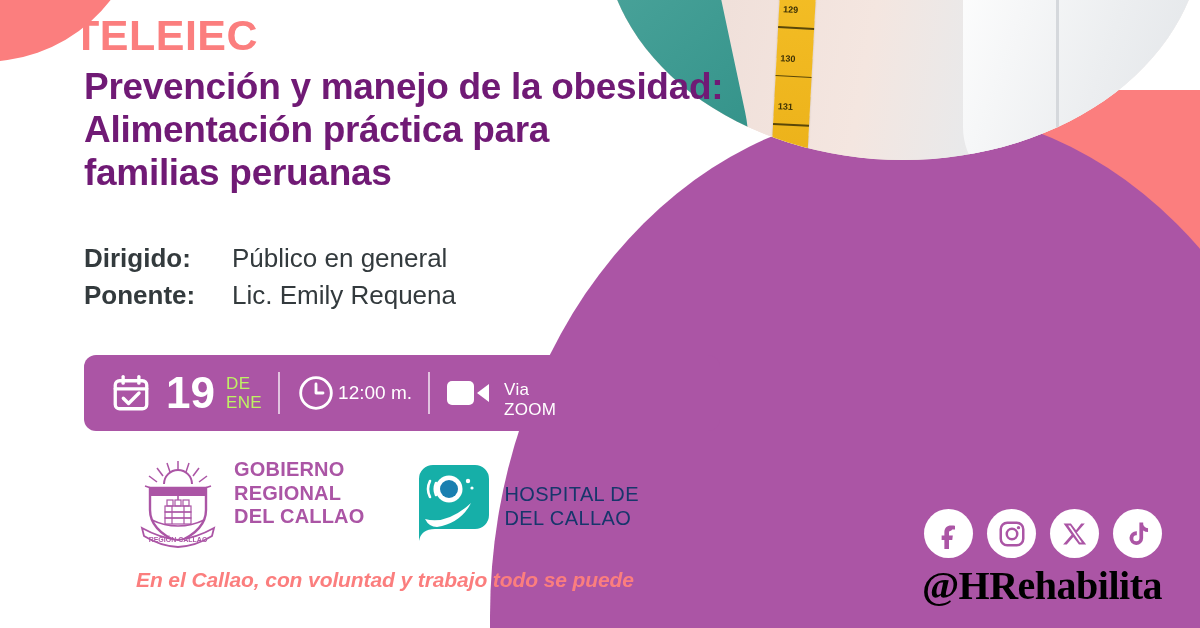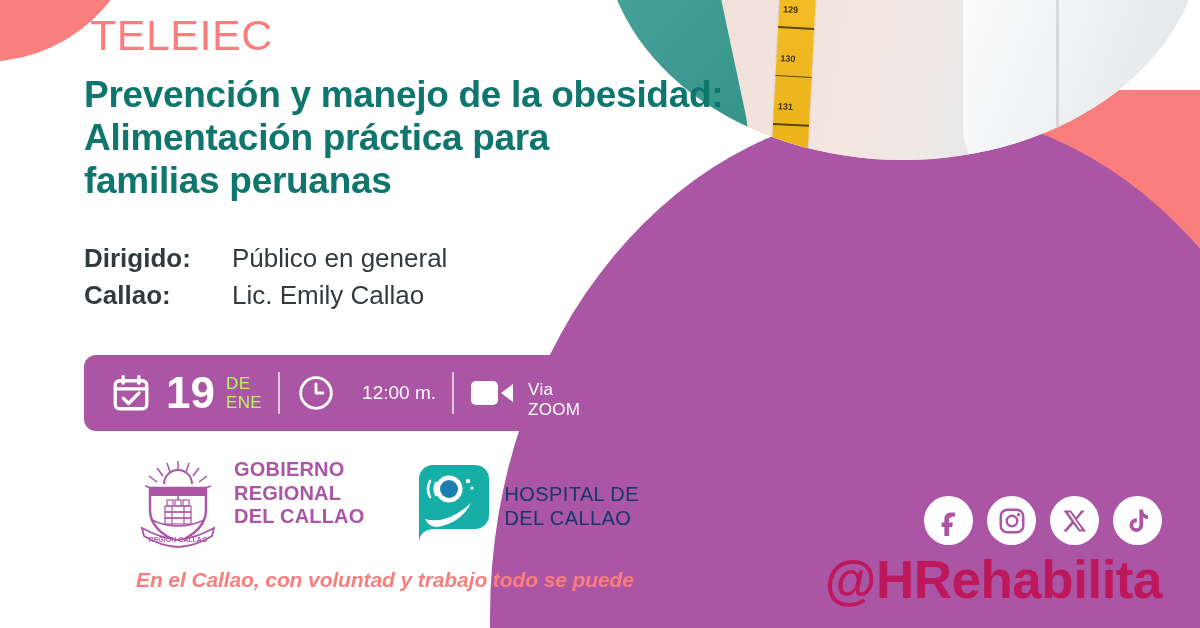--- a/index.html
+++ b/index.html
@@ -87,29 +87,29 @@
     position: absolute; left: 0; width: 100%; height: 1.5px; background: #5a4708;
   }
   .ph-tape .num {
     position: absolute; left: 4px;
     font-size: 9px; font-weight: bold; color: #3d3105;
     font-family: "Liberation Sans", sans-serif;
   }
 
   
   .kicker {
-    position: absolute; left: 90px; top: 14px;
-    font-size: 43px; font-weight: normal; letter-spacing: 0.5px;
+    position: absolute; left: 73px; top: 14px;
+    font-size: 43px; font-weight: bold; letter-spacing: 0.5px;
     color: #FB7E7E; line-height: 1;
   }
   .headline {
-    position: absolute; left: 84px; top: 74px;
+    position: absolute; left: 84px; top: 66px;
     width: 700px;
     font-size: 37px; font-weight: bold; line-height: 1.16;
-    color: #0f766e;
+    color: #701a75;
     letter-spacing: -0.3px;
   }
   .headline .hl-line { display: block; white-space: nowrap; }
 
   .meta { position: absolute; left: 84px; top: 243px; }
   .meta-row {
     display: flex; align-items: baseline;
     margin-bottom: 6px;
     font-size: 26px; color: #333a3d;
   }
@@ -132,21 +132,21 @@
   .ib-icon { display: flex; align-items: center; justify-content: center; }
   .day-num {
     font-size: 44px; font-weight: bold; color: #fff;
     line-height: 1; margin-left: 14px;
   }
   .day-sub {
     font-size: 17px; color: #bef264; line-height: 1.12;
     margin-left: 11px; letter-spacing: .4px;
   }
   .ib-time {
-    font-size: 19px; color: #fff; margin-left: 26px; white-space: nowrap;
+    font-size: 19px; color: #fff; margin-left: 2px; white-space: nowrap;
   }
   .ib-via {
     font-size: 17px; color: #fff; line-height: 1.15;
     margin-left: 12px; letter-spacing: .3px; margin-top: 14px;
   }
 
   
   .logos { position: absolute; left: 134px; top: 458px; display: flex; align-items: center; }
   .logo-block { display: flex; align-items: flex-start; }
   .grc-text {
@@ -169,22 +169,22 @@
   
   .social { position: absolute; right: 38px; bottom: 22px; text-align: center; }
   .social-icons { display: flex; gap: 14px; justify-content: flex-end; }
   .si {
     width: 49px; height: 49px; border-radius: 50%;
     background: #ffffff;
     display: flex; align-items: center; justify-content: center;
   }
   .handle {
     margin-top: 8px;
-    font-size: 53px; font-weight: bold; color: #be185d;
-    letter-spacing: -0.5px; line-height: 1;
+    font-size: 40px; font-weight: bold; color: #000000;
+    letter-spacing: -0.5px; line-height: 1; font-family: Liberation Serif, serif;
   }
 </style>
 </head>
 <body>
 
 <div id="poster">
 
   <div class="shape-coral-topleft"></div>
   <div class="shape-coral-wedge"></div>
   <div class="shape-purple-blob"></div>
@@ -214,22 +214,22 @@
     <span class="hl-line">Alimentación práctica para</span>
     <span class="hl-line">familias peruanas</span>
   </div>
 
   <div class="meta">
     <div class="meta-row">
       <span class="meta-label">Dirigido:</span>
       <span class="meta-value">Público en general</span>
     </div>
     <div class="meta-row">
-      <span class="meta-label">Callao:</span>
-      <span class="meta-value">Lic. Emily Callao</span>
+      <span class="meta-label">Ponente:</span>
+      <span class="meta-value">Lic. Emily Requena</span>
     </div>
   </div>
 
   <div class="infobar">
 
     <div class="ib-seg" style="margin-left:26px">
       <span class="ib-icon">
         <svg width="42" height="42" viewBox="0 0 24 24" fill="none" stroke="#ffffff" stroke-width="1.9" stroke-linecap="round" stroke-linejoin="round">
           <rect x="3" y="5" width="18" height="16" rx="2.5"></rect>
           <line x1="3" y1="9.6" x2="21" y2="9.6"></line>

